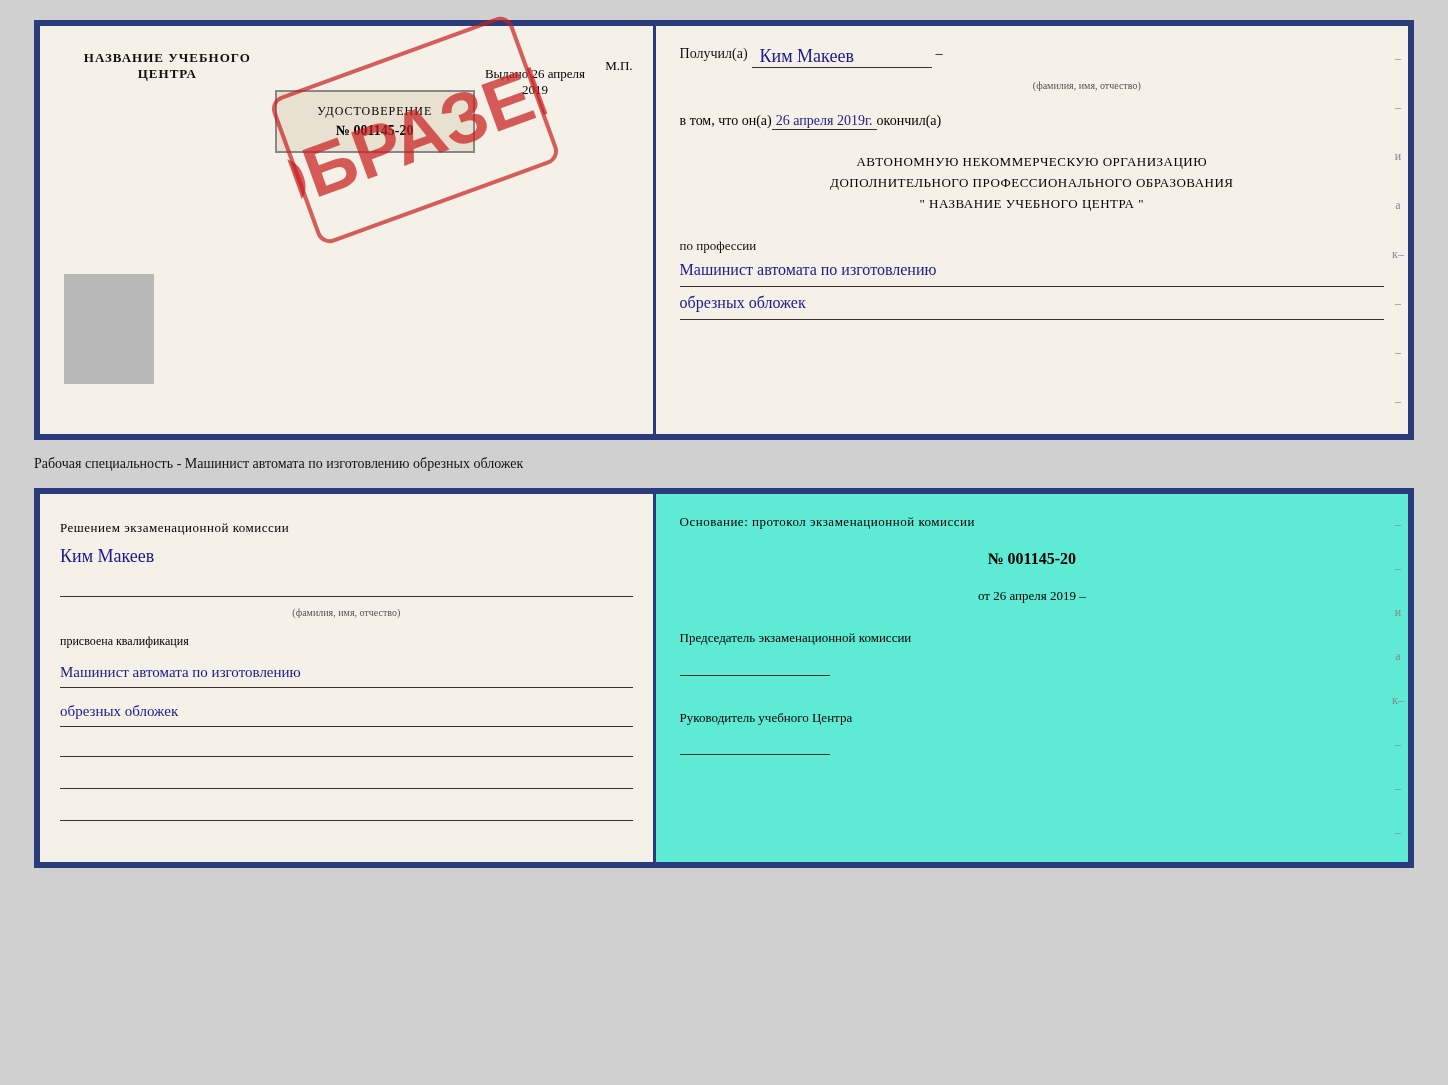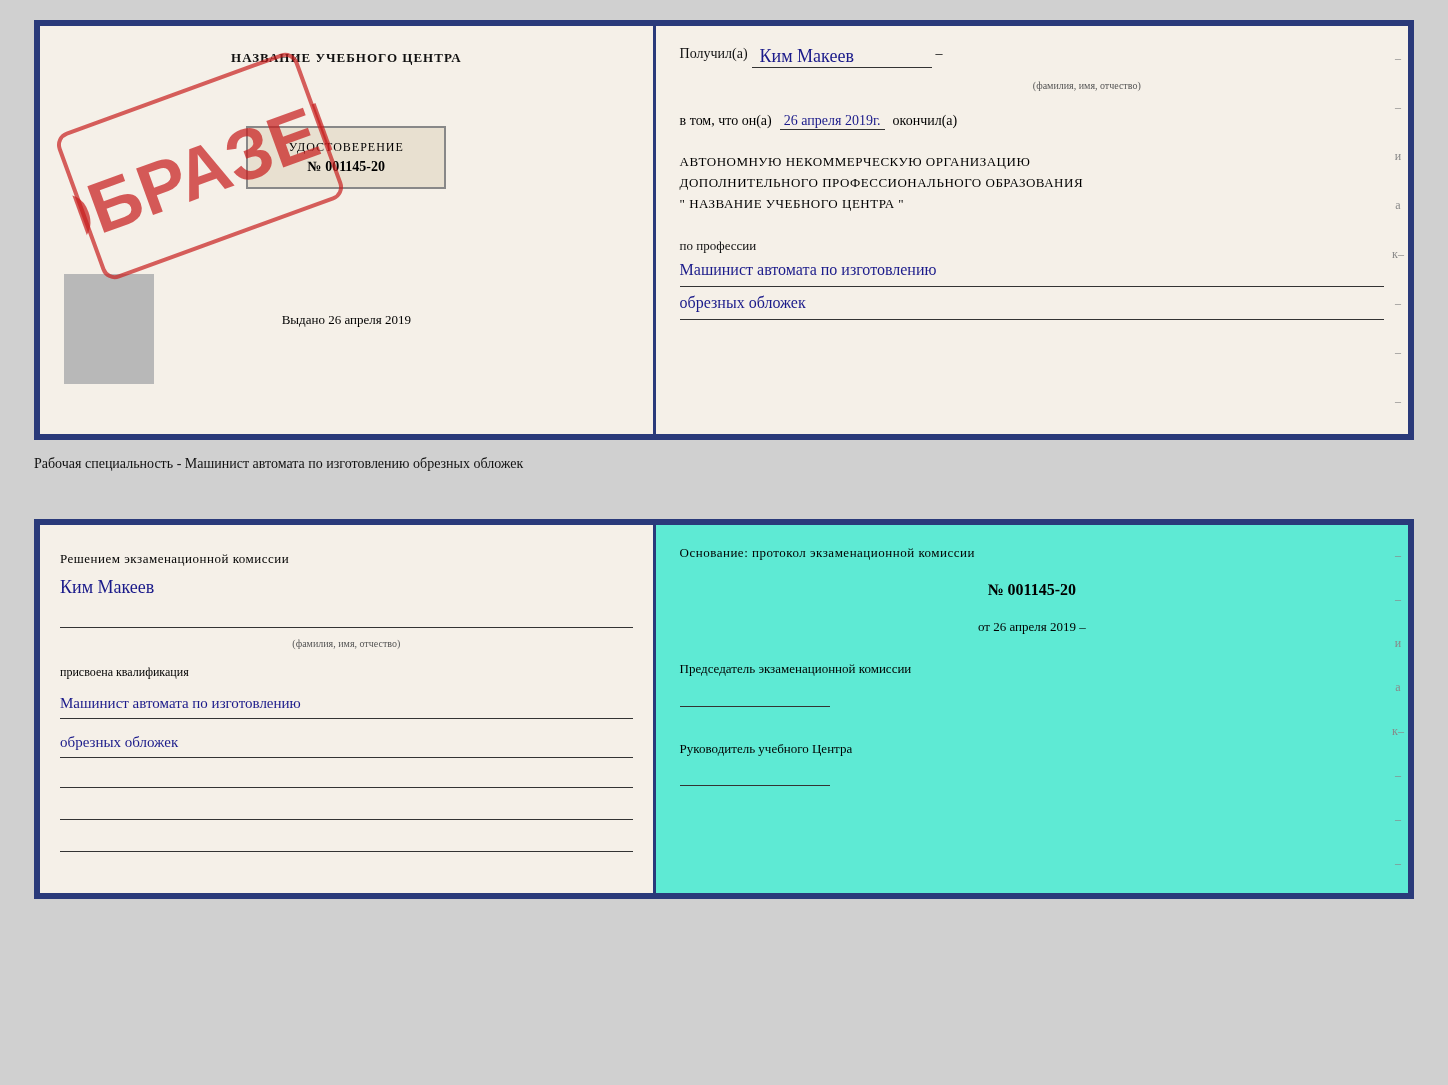--- a/index.html
+++ b/index.html
@@ -22,21 +22,21 @@
       border: 6px solid #2a3a7a;
       position: relative;
       min-height: 420px;
     }
 
     .doc-left {
       width: 45%;
       border-right: 3px solid #2a3a7a;
       padding: 24px 20px;
       display: flex;
-      flex-direction: column;
+      flex-direction: row;
       position: relative;
       background: #f5f0e8;
     }
 
     .doc-right {
       width: 55%;
       padding: 20px 24px;
       display: flex;
       flex-direction: column;
       gap: 12px;
@@ -119,34 +119,35 @@
     .fio-hint {
       font-size: 10px;
       color: #555;
       text-align: center;
     }
 
     .vtom-row {
       font-size: 14px;
       display: flex;
       align-items: baseline;
-      gap: 8px;
+      gap: 0;
       flex-wrap: wrap;
     }
 
     .handwritten-date {
       font-family: 'Segoe Script', 'Brush Script MT', cursive;
       font-size: 14px;
       color: #1a1a8a;
       border-bottom: 1px solid #333;
       padding: 0 4px;
     }
 
     .center-org-text {
       font-size: 13px;
+      text-align: center;
       letter-spacing: 0.5px;
       line-height: 1.6;
     }
 
     .profession-label {
       font-size: 13px;
       color: #111;
     }
 
     .profession-handwritten {
@@ -159,21 +160,20 @@
       line-height: 2;
     }
 
     
     .bottom-pair {
       display: flex;
       width: 1380px;
       background: #f5f0e8;
       border: 6px solid #2a3a7a;
       min-height: 380px;
-      margin-top: 31px;
     }
 
     .bottom-left {
       width: 45%;
       border-right: 3px solid #2a3a7a;
       padding: 24px 20px;
       display: flex;
       flex-direction: column;
       gap: 8px;
       background: #f5f0e8;

